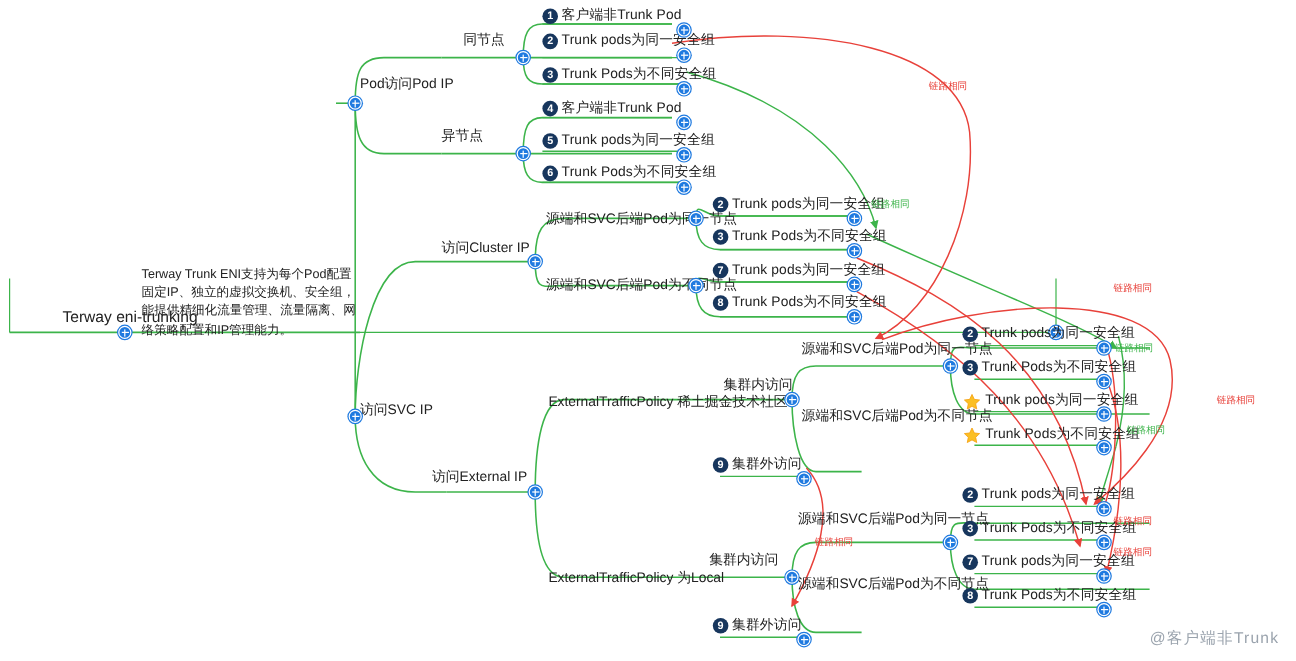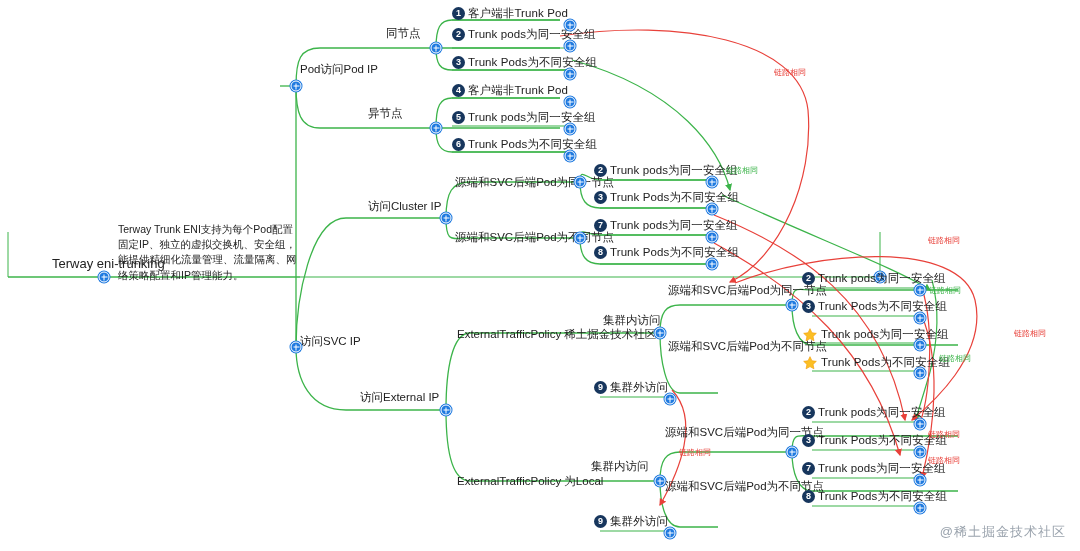--- a/index.html
+++ b/index.html
@@ -329,14 +329,14 @@
       <div class="dot" style="left: 920px; top: 345px;"></div>
       <div class="dot" style="left: 920px; top: 373px;"></div>
       <div class="dot" style="left: 670px; top: 399px;"></div>
       <div class="dot" style="left: 920px; top: 424px;"></div>
       <div class="dot" style="left: 920px; top: 452px;"></div>
       <div class="dot" style="left: 920px; top: 480px;"></div>
       <div class="dot" style="left: 920px; top: 508px;"></div>
       <div class="dot" style="left: 670px; top: 533px;"></div>
     </div>
 
-  <div class="watermark">@稀土掘金技术社区</div>
+  <div class="watermark">@客户端非Trunk</div>
 </div>
 
 </body></html>

